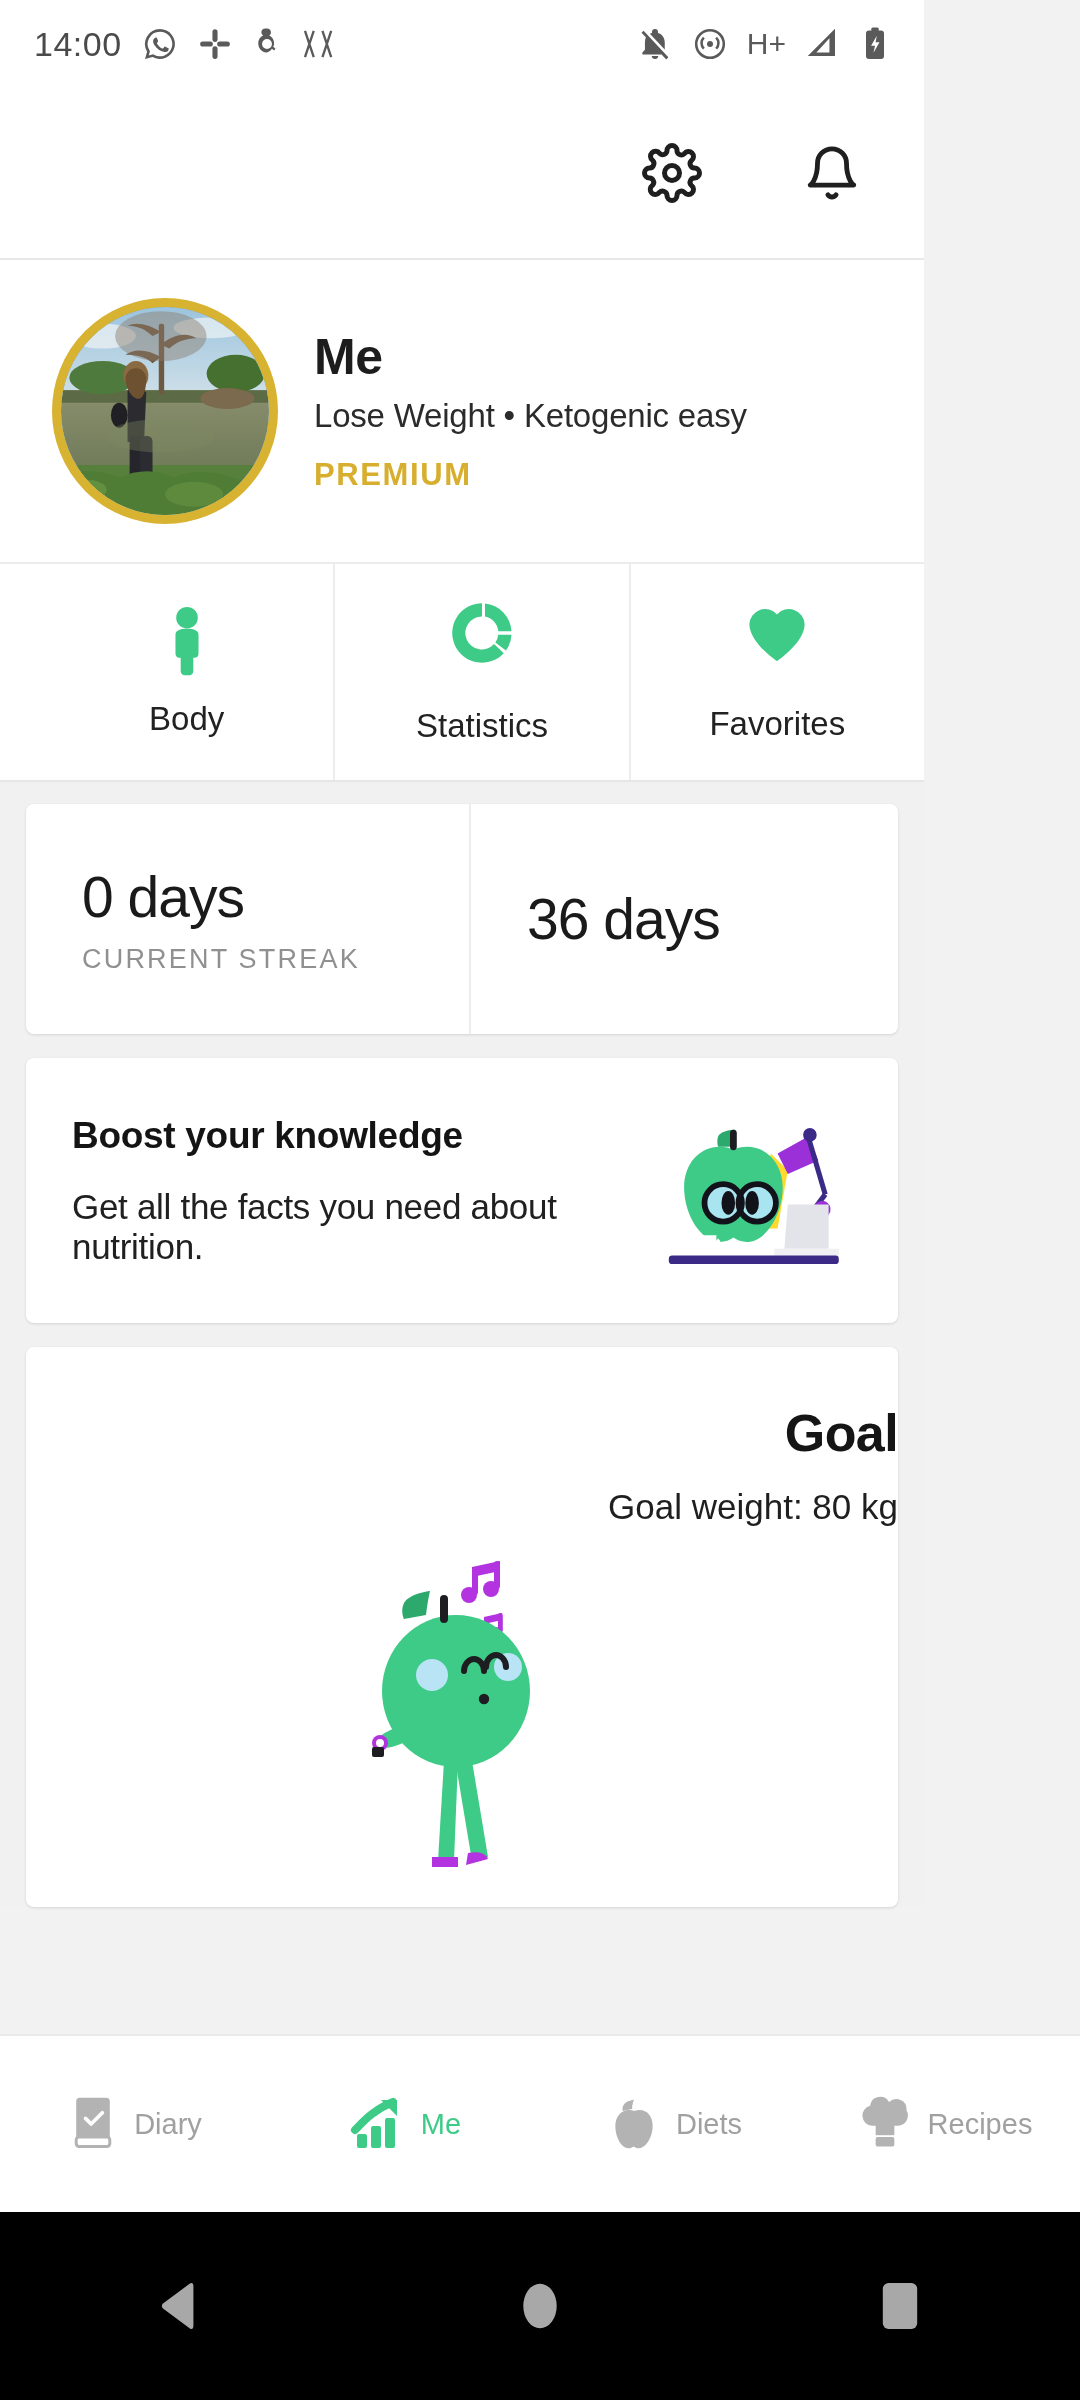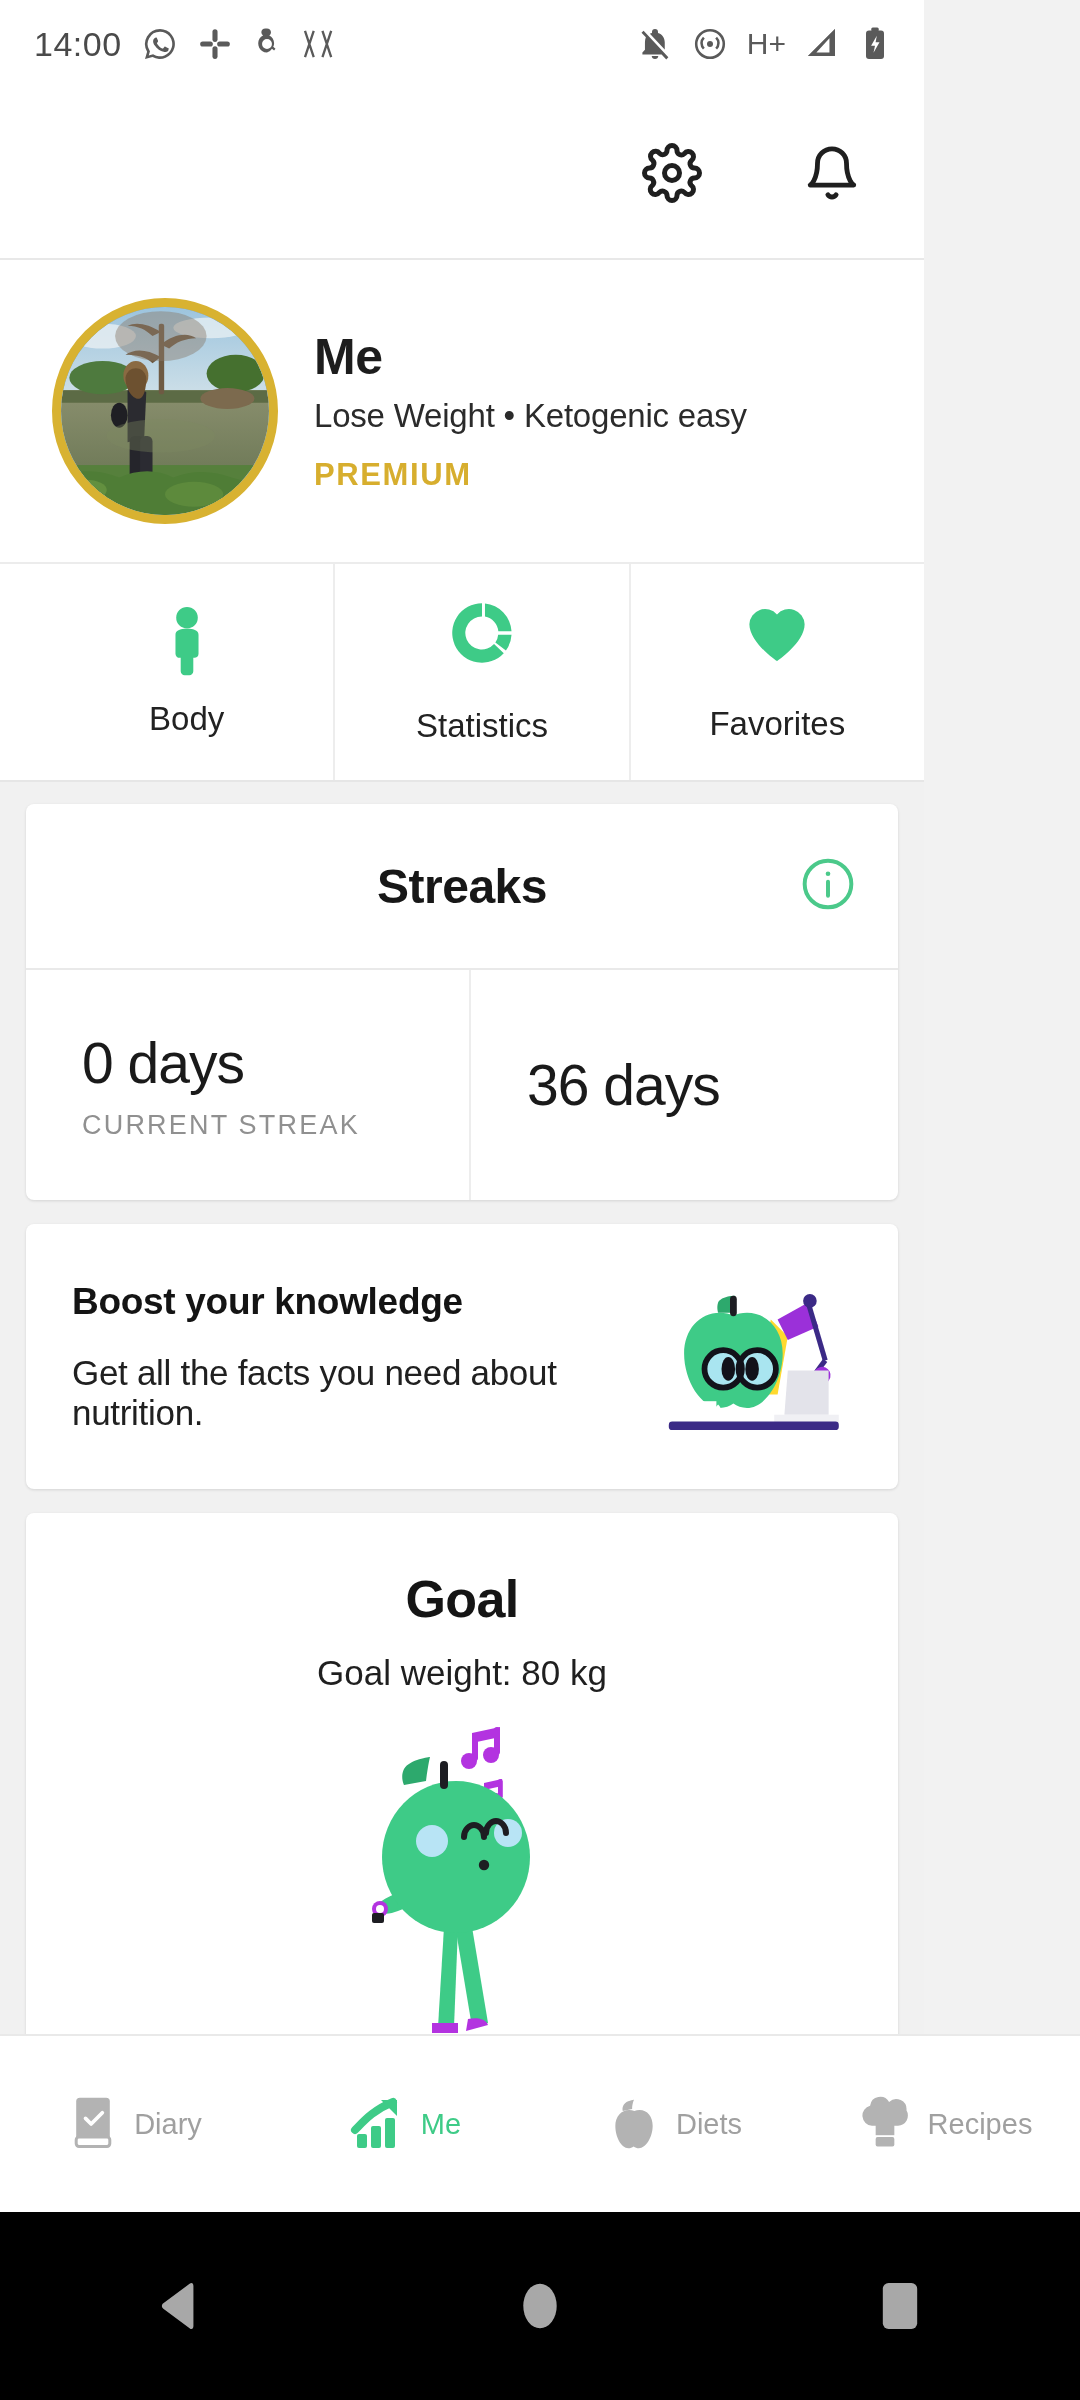--- a/index.html
+++ b/index.html
@@ -80,21 +80,21 @@
   .streak-label { font-size: 27px; color: #909090; letter-spacing: 2.2px; margin-top: 14px; }
 
   
   .boost { display: flex; align-items: center; height: 265px; padding: 0 46px; cursor: pointer; }
   .boost-text { flex: 1; }
   .boost-title { font-size: 37px; font-weight: 700; color: #141414; letter-spacing: -0.3px; }
   .boost-sub { font-size: 35px; color: #202020; margin-top: 30px; letter-spacing: -0.3px; }
   .boost-art { width: 210px; height: 170px; flex: none; }
 
   
-  .goal { padding-top: 56px; height: 560px; text-align: center; }
+  .goal { padding-top: 56px; height: 560px; text-align: right; }
   .goal-title { font-size: 52px; font-weight: 700; color: #151515; letter-spacing: -0.6px; }
   .goal-sub { font-size: 35px; color: #1f1f1f; margin-top: 24px; }
   .goal-art { margin-top: 24px; display: flex; justify-content: center; }
 
   
   .bottomnav {
     position: absolute; left: 0; bottom: 188px; width: 1080px; height: 178px;
     background: #ffffff; border-top: 2px solid #e9e9e9;
     display: flex; align-items: center;
   }
@@ -259,30 +259,20 @@
       <svg width="70" height="62" viewBox="0 0 24 22">
         <path d="M12 21S2.2 14.4 2.2 7.9A5.6 5.6 0 0112 4.4a5.6 5.6 0 019.8 3.5C21.8 14.4 12 21 12 21z" fill="#3ecb87"></path>
       </svg>
       <div class="tile-label">Favorites</div>
     </div>
   </div>
 
   <div class="content">
 
     <div class="card">
-      <div class="streaks-head">
-        <div class="streaks-title">Streaks</div>
-        <div class="info-icon">
-          <svg width="56" height="56" viewBox="0 0 24 24" fill="none" stroke="#4bc98a" stroke-width="1.7">
-            <circle cx="12" cy="12" r="10"></circle>
-            <path d="M12 11v6" stroke-linecap="round"></path>
-            <circle cx="12" cy="7.6" r="1" fill="#4bc98a" stroke="none"></circle>
-          </svg>
-        </div>
-      </div>
       <div class="streaks-body">
         <div class="streak-col">
           <div class="streak-value">0 days</div>
           <div class="streak-label">CURRENT STREAK</div>
         </div>
         <div class="streak-col">
           <div class="streak-value">36 days</div>
         </div>
       </div>
     </div>

